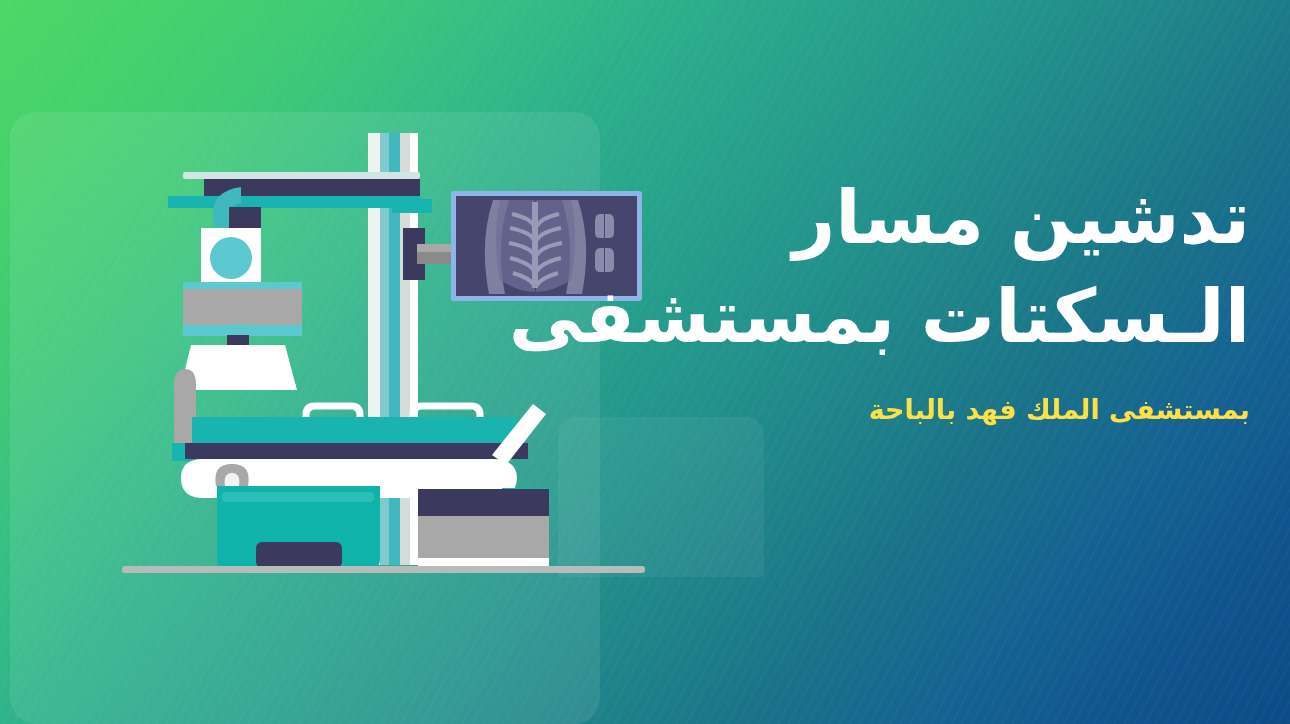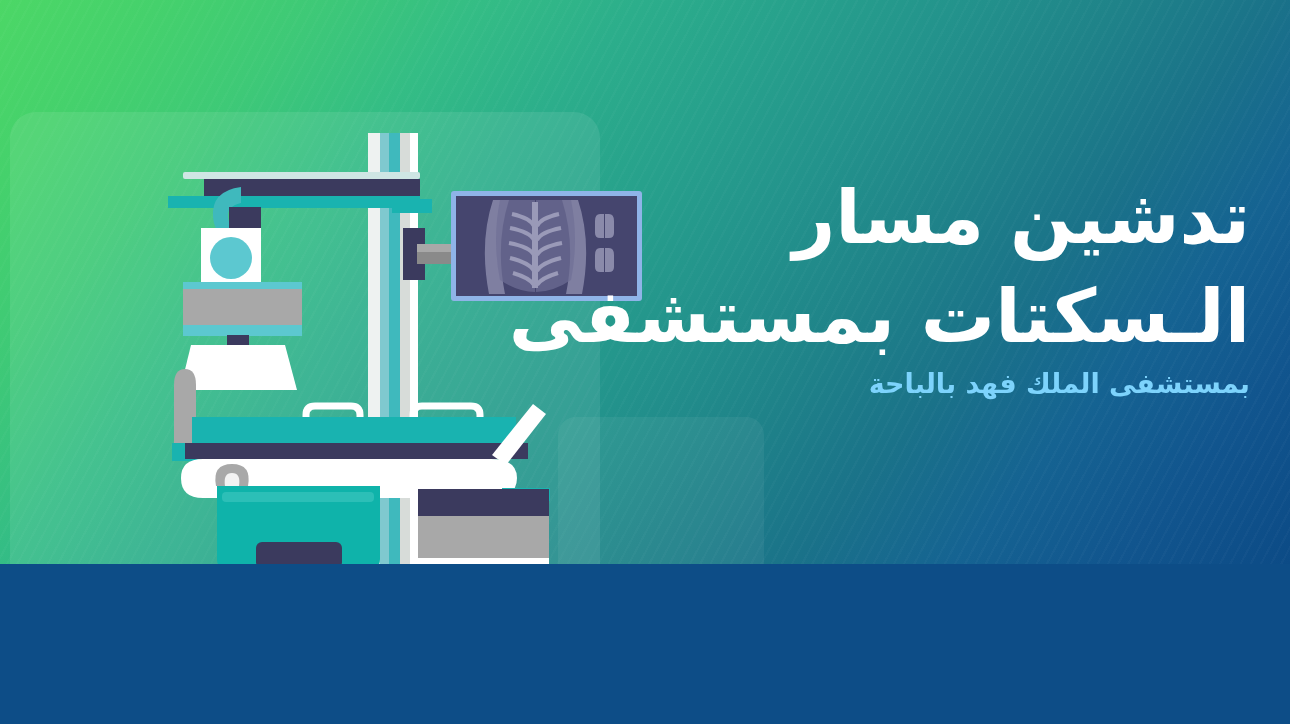--- a/index.html
+++ b/index.html
@@ -8,21 +8,21 @@
   html, body {
     width:1290px; height:724px;
     overflow:hidden;
     background:#0d4d87;
     font-family:"DejaVu Sans", sans-serif;
   }
 
   
   #banner {
     position:relative;
-    width:1290px; height:564px;
+    width:1290px; height:724px;
     overflow:hidden;
   }
 
   
   .bg-gradient {
     position:absolute; inset:0;
     background:
       linear-gradient(131deg,
         #4cd766 0%,
         #45d16c 9%,
@@ -80,23 +80,24 @@
   .title-line {
     font-family:"DejaVu Sans", sans-serif;
     font-weight:bold;
     color:#ffffff;
     font-size:74px;
     line-height:1.34;
     letter-spacing:0px;
     white-space:nowrap;
   }
   .subtitle {
+    margin-top:26px;
     font-family:"DejaVu Sans", sans-serif;
     font-weight:bold;
-    color:#7dd3fc;
+    color:#fde047;
     font-size:27px;
     line-height:1.3;
     white-space:nowrap;
   }
 </style>
 </head>
 <body>
 
 <div id="banner">
 

